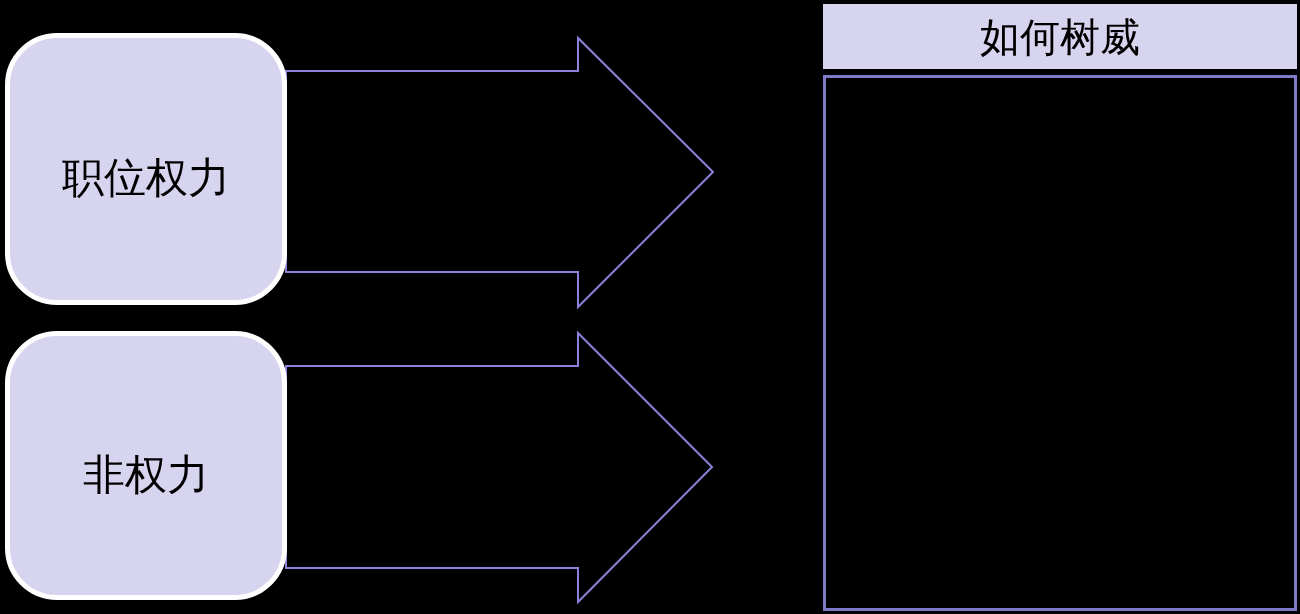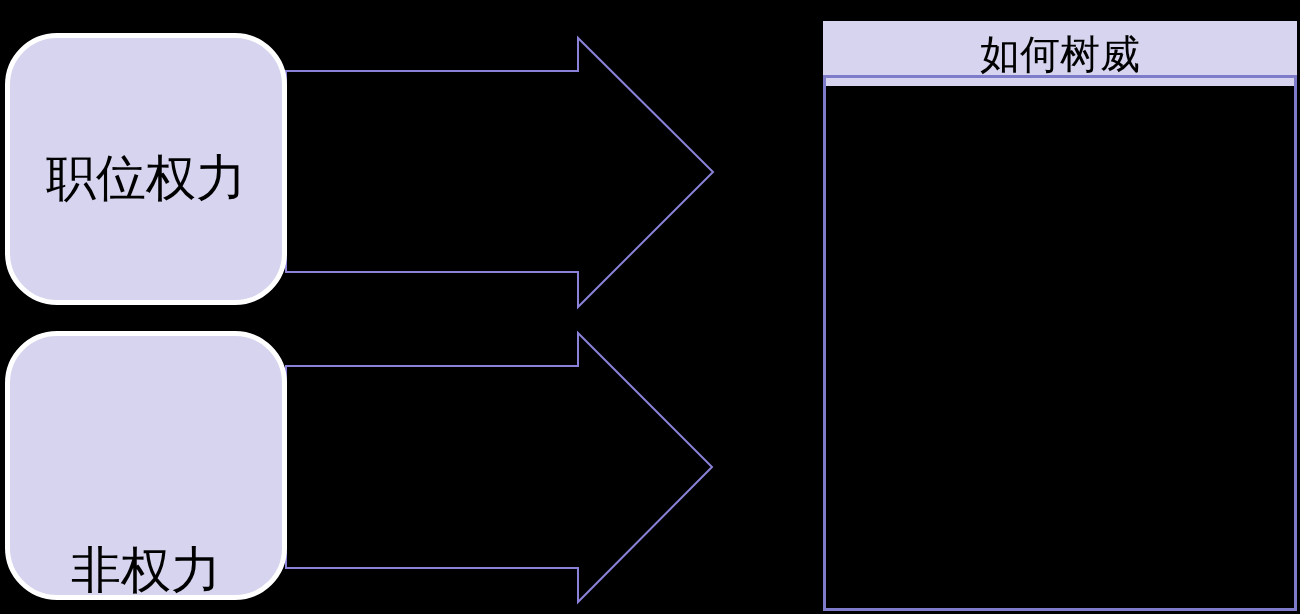--- a/index.html
+++ b/index.html
@@ -35,41 +35,40 @@
     background: #d6d4ee;
     border: 5px solid #ffffff;
     border-radius: 52px;
     display: flex;
     flex-direction: column;
     align-items: center;
     justify-content: center;
     z-index: 1;
   }
   .box-1 { top: 33px;  height: 272px; }
-  .box-2 { top: 331px; height: 269px; gap: 58px; justify-content: flex-end; }
+  .box-2 { top: 331px; height: 269px; gap: 58px; }
   .box-label {
     color: #000000;
-    font-size: 50px;
+    font-size: 42px;
     line-height: 1;
     white-space: nowrap;
     margin-top: 18px;
   }
   .panel-header {
     position: absolute;
     left: 823px;
     top: 4px;
     width: 474px;
     height: 65px;
     box-sizing: border-box;
     background: #d6d4ee;
     display: flex;
     align-items: center;
     justify-content: center;
     z-index: 1;
-    margin-top: 17px;
   }
   .panel-title {
     color: #000000;
     font-size: 40px;
     line-height: 1;
     white-space: nowrap;
   }
   .panel-body {
     position: absolute;
     left: 823px;

